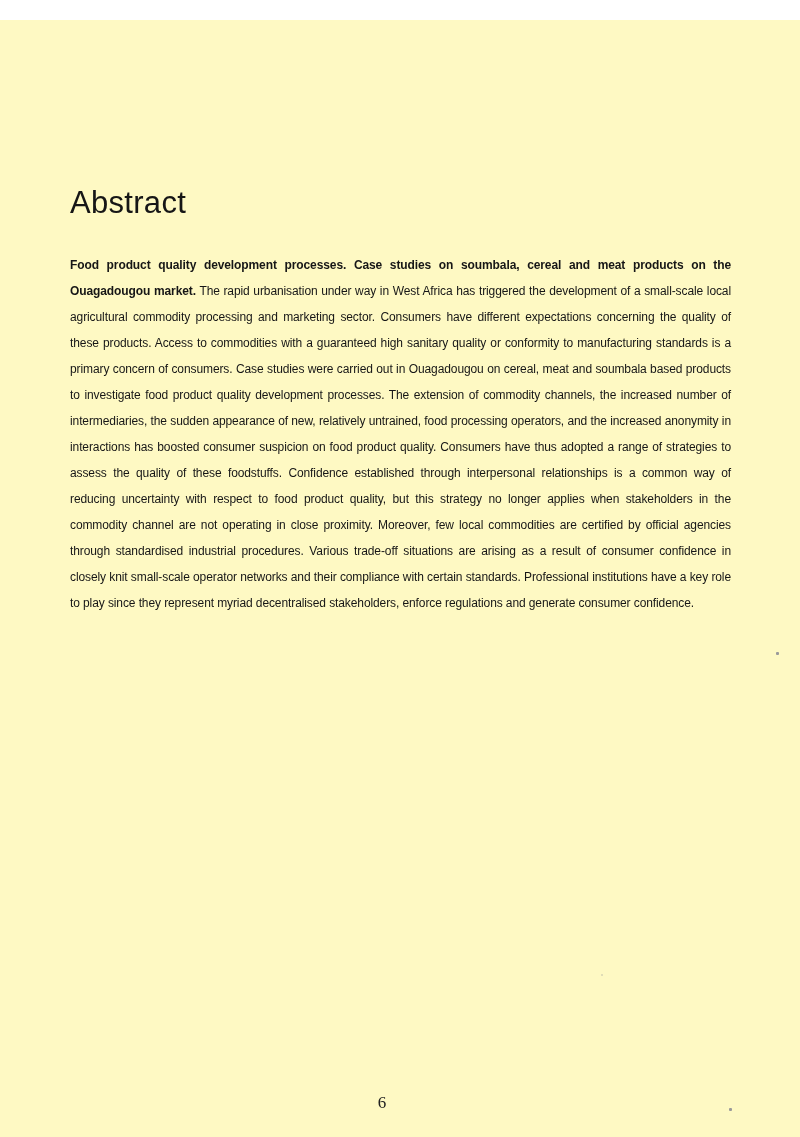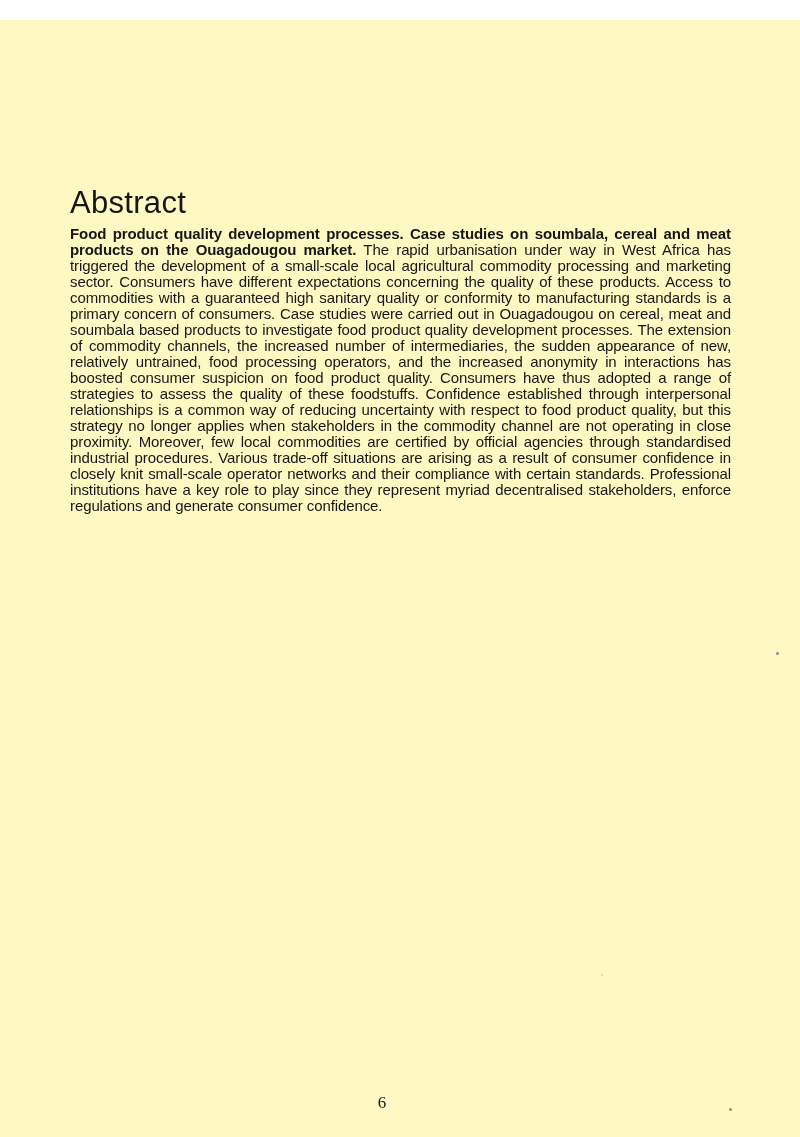--- a/index.html
+++ b/index.html
@@ -22,24 +22,24 @@
     left: 70px;
     top: 144px;
     font-size: 31px;
     font-weight: 400;
     letter-spacing: 0.3px;
     color: #161616;
   }
   .abstract-paragraph {
     position: absolute;
     left: 70px;
-    top: 191px;
+    top: 220px;
     width: 661px;
-    font-size: 15px;
-    line-height: 16px;
+    font-size: 12px;
+    line-height: 26px;
     text-align: justify;
     letter-spacing: -0.1px;
     color: #161616;
   }
   .abstract-paragraph .lead {
     font-weight: 700;
   }
   .page-number {
     position: absolute;
     left: 358px;

